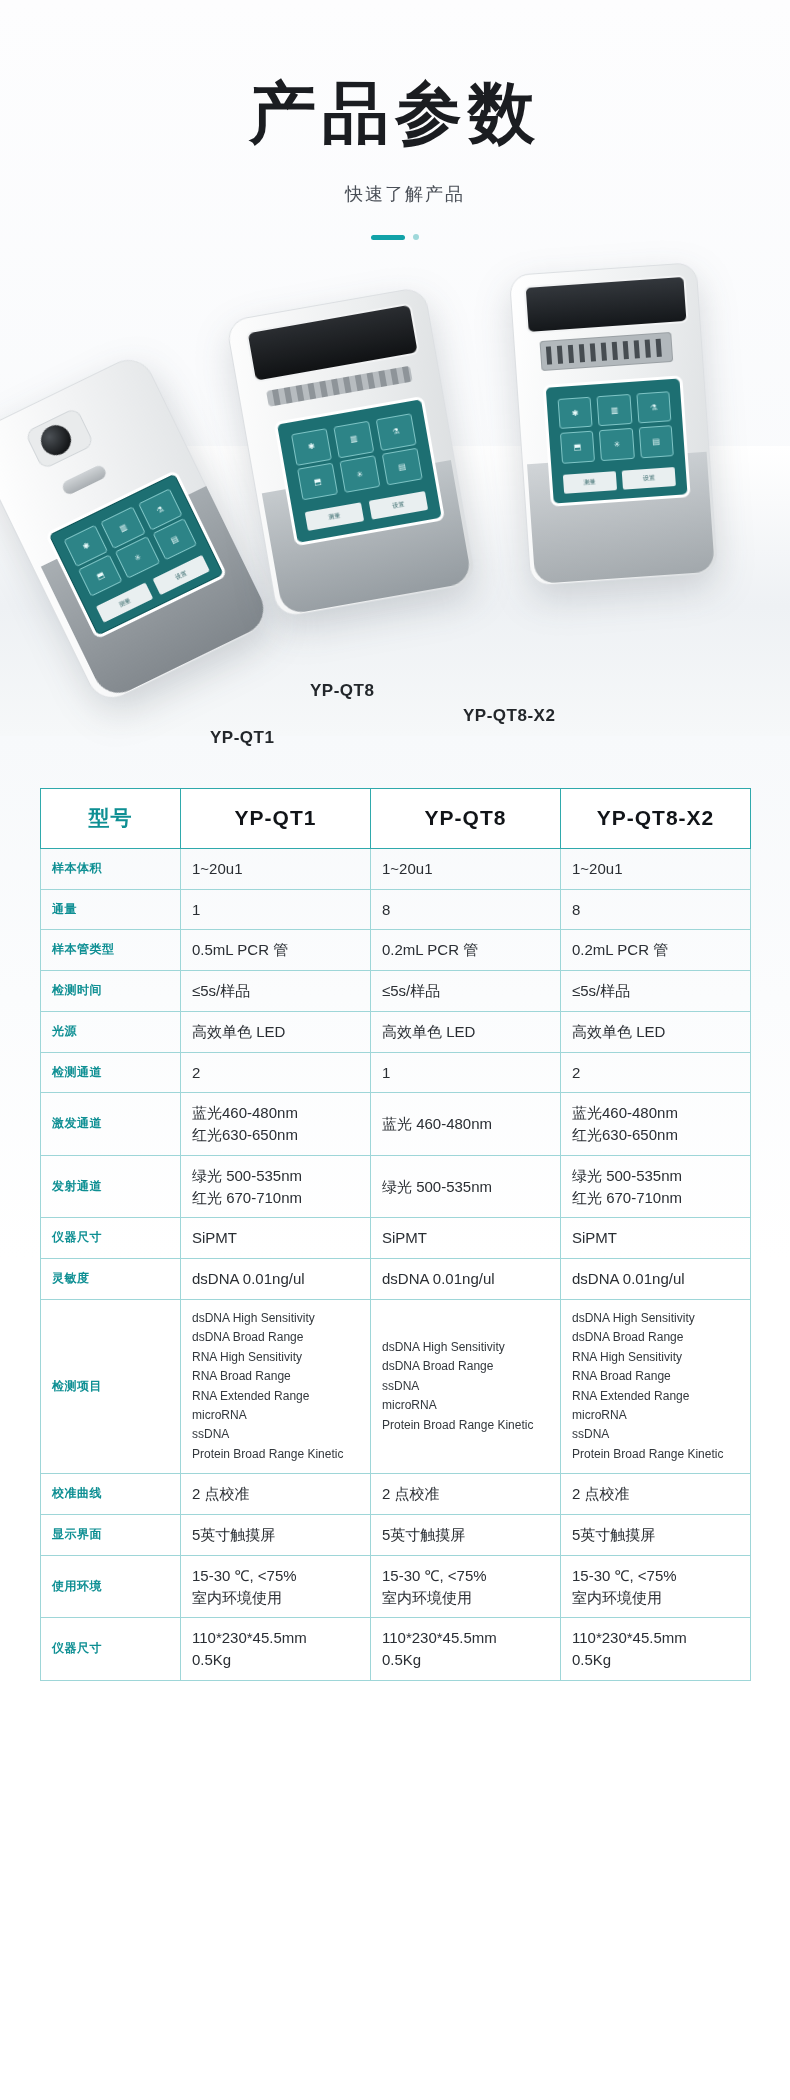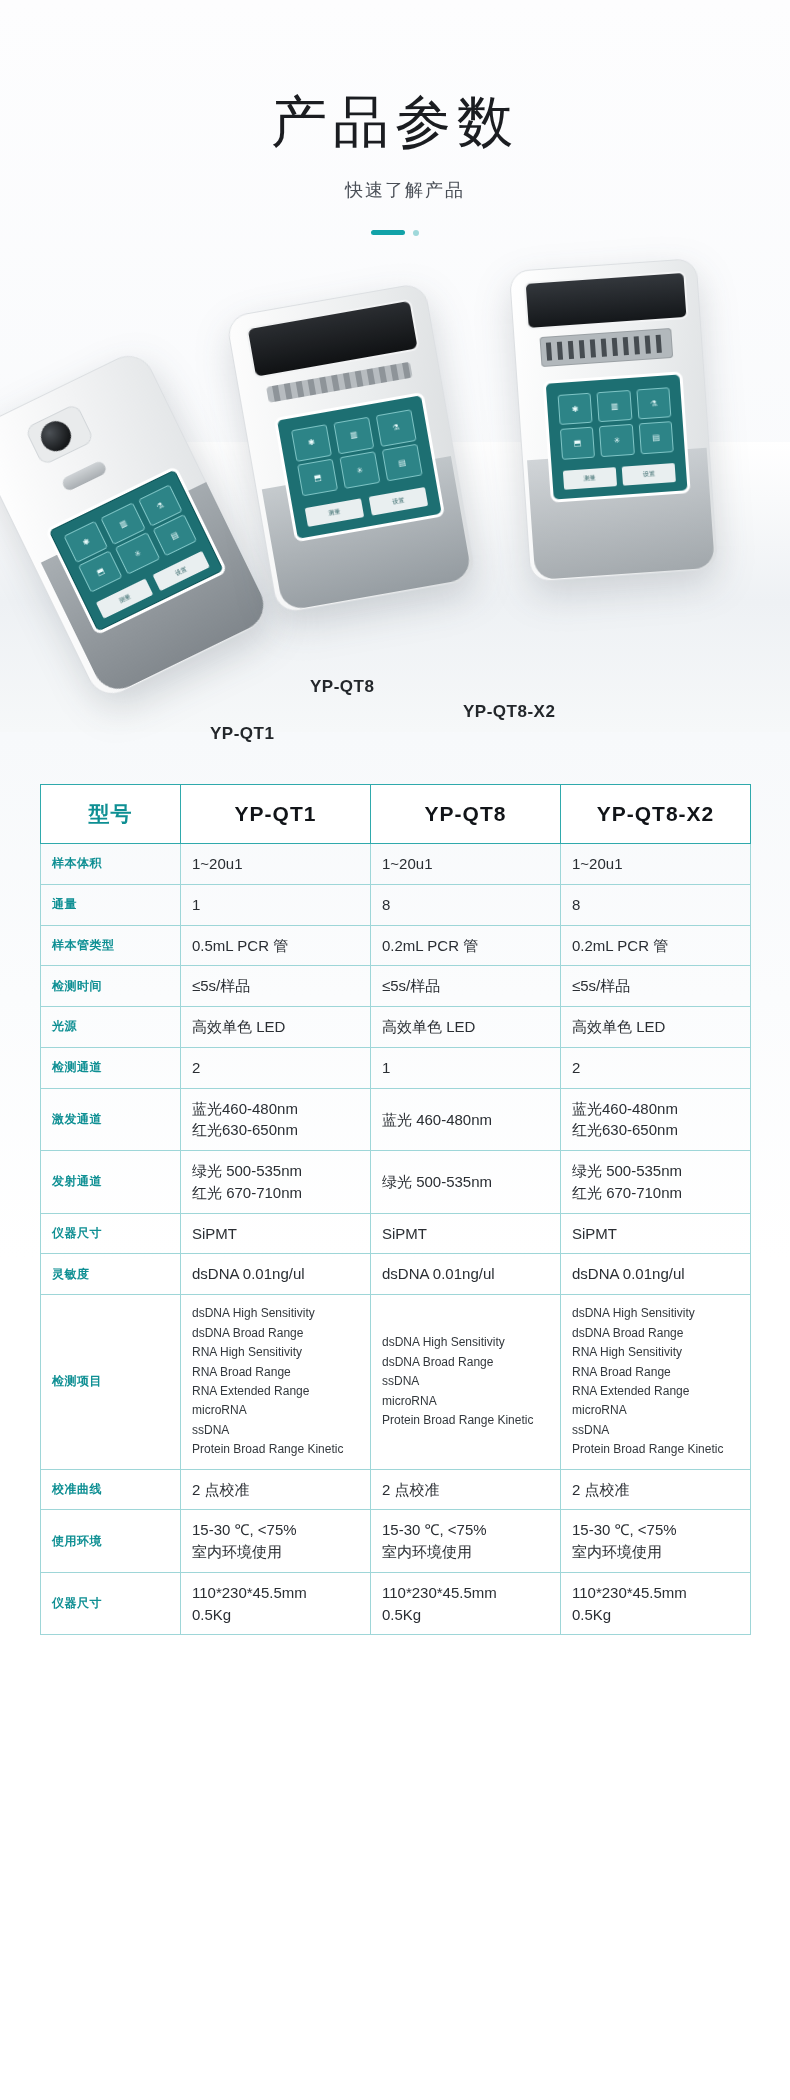--- a/index.html
+++ b/index.html
@@ -21,30 +21,30 @@
     background: linear-gradient(180deg, #fdfdfe 0%, #f7f9fb 35%, #ffffff 60%, #ffffff 100%);
     overflow: hidden;
   }
 
   
   .header {
     text-align: center;
     padding-top: 78px;
   }
   .header h1 {
-    margin: 15px;
-    font-size: 56px;
+    margin: 0;
+    font-size: 67px;
     line-height: 1.05;
     letter-spacing: 6px;
-    font-weight: 400;
+    font-weight: 700;
     color: #1b1d21;
     font-family: "DejaVu Sans", "Liberation Sans", sans-serif;
   }
   .header .sub {
-    margin-top: 26px;
+    margin-top: 34px;
     font-size: 18px;
     letter-spacing: 2px;
     color: #4a4f57;
     padding-left: 20px;
   }
   .dots {
     margin-top: 28px;
     display: flex;
     justify-content: center;
     align-items: center;
@@ -609,20 +609,32 @@
               <span class="cellline">2 点校准</span>
             </td>
             <td>
               <span class="cellline">2 点校准</span>
             </td>
             <td>
               <span class="cellline">2 点校准</span>
             </td>
           </tr>
           <tr>
+            <td class="rowhead">显示界面</td>
+            <td>
+              <span class="cellline">5英寸触摸屏</span>
+            </td>
+            <td>
+              <span class="cellline">5英寸触摸屏</span>
+            </td>
+            <td>
+              <span class="cellline">5英寸触摸屏</span>
+            </td>
+          </tr>
+          <tr>
             <td class="rowhead">使用环境</td>
             <td>
               <span class="cellline">15-30 ℃, &lt;75%</span>
               <span class="cellline">室内环境使用</span>
             </td>
             <td>
               <span class="cellline">15-30 ℃, &lt;75%</span>
               <span class="cellline">室内环境使用</span>
             </td>
             <td>

